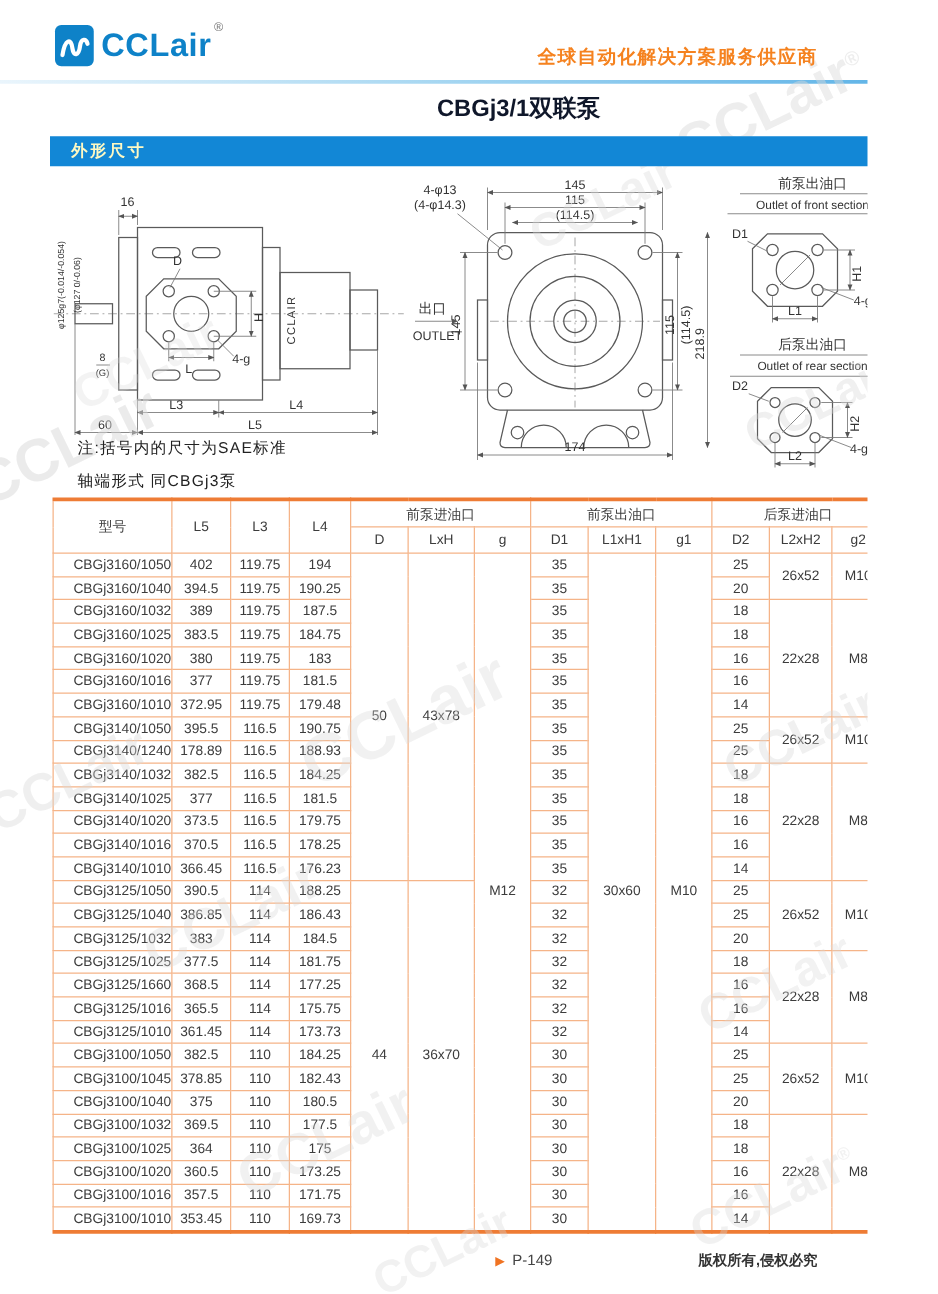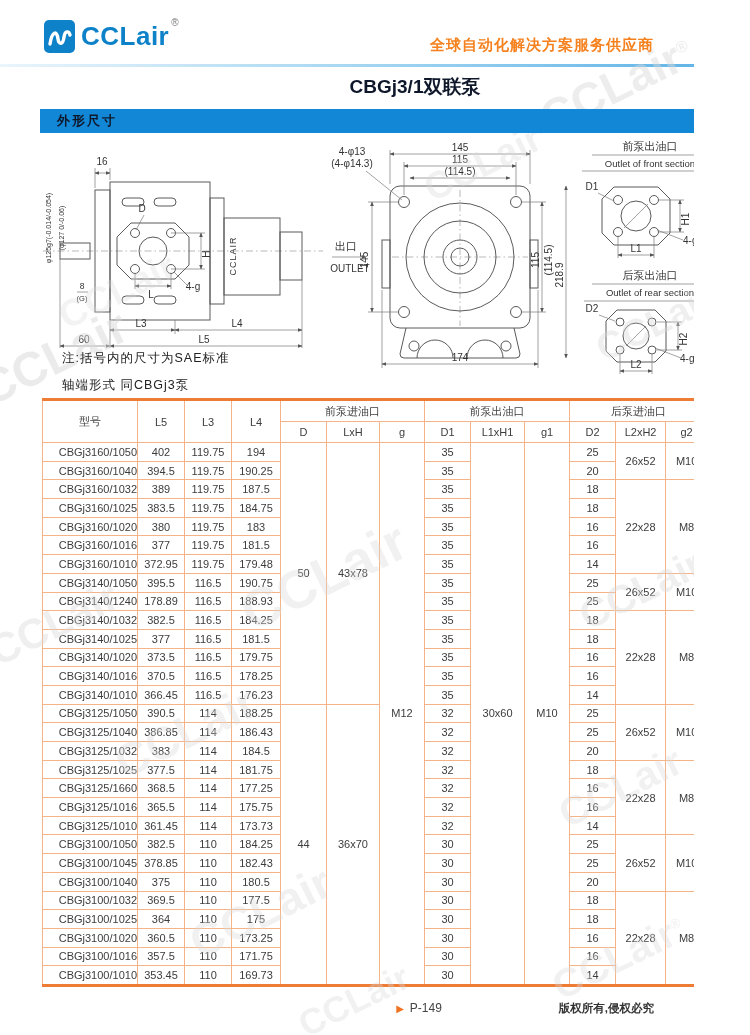--- a/index.html
+++ b/index.html
@@ -9,21 +9,21 @@
   .logo{position:absolute;left:44px;top:20px;display:flex;align-items:flex-start;z-index:3;}
   .logo-box{width:31px;height:33px;background:#0e82c8;border-radius:5px;display:flex;align-items:center;justify-content:center;}
   .logo-word{font-size:26px;font-weight:bold;color:#0e82c8;margin-left:6px;letter-spacing:.5px;line-height:33px;}
   .logo-reg{font-size:10px;color:#777;margin-left:2px;line-height:10px;margin-top:-2px;}
   .slogan{position:absolute;right:40px;top:36px;font-size:15px;font-weight:bold;color:#f5821f;z-index:3;letter-spacing:1px;}
   .header-line{position:absolute;left:0;top:64px;width:750px;height:3px;
                background:linear-gradient(to right,#eaf5fc 0%,#a9d8f2 45%,#58b0e6 100%);}
   .page-title{position:absolute;left:0;top:74px;width:750px;text-align:center;
               font-size:19px;font-weight:bold;color:#0f172a;z-index:3;margin-left:40px;}
   .section-bar{position:absolute;left:40px;top:109px;width:670px;height:24px;background:#1287d6;z-index:3;}
-  .section-bar span{display:block;padding-left:17px;line-height:24px;color:#0f172a;font-size:13px;font-weight:bold;letter-spacing:2px;}
+  .section-bar span{display:block;padding-left:17px;line-height:24px;color:#fef9c3;font-size:13px;font-weight:bold;letter-spacing:2px;}
   
   .draw{position:absolute;z-index:1;}
   svg{display:block;}
   svg line,svg rect,svg circle,svg polygon,svg path,svg polyline{stroke:#5a5a5a;fill:none;stroke-width:1;}
   svg .thin{stroke-width:.7;stroke:#7a7a7a;}
   svg .cl{stroke-dasharray:7 3 1.5 3;stroke-width:.6;stroke:#8a8a8a;}
   svg text{stroke:none;fill:#333;font-size:10px;font-family:"Liberation Sans","DejaVu Sans",sans-serif;text-anchor:middle;}
   svg .small{font-size:7px;}
   svg .t11{font-size:11px;}
   svg .t9{font-size:9.5px;}

